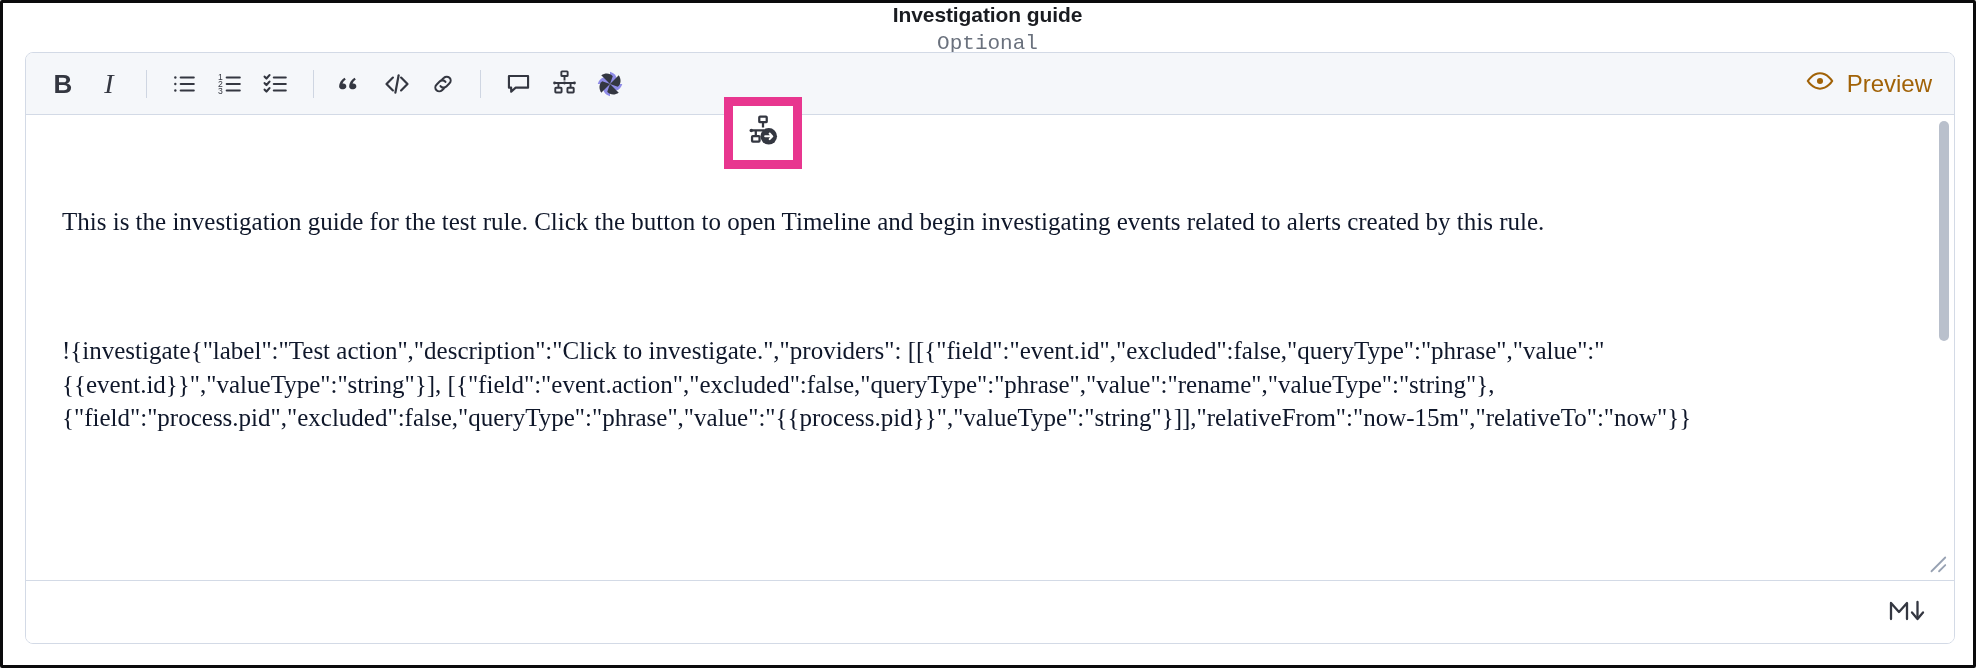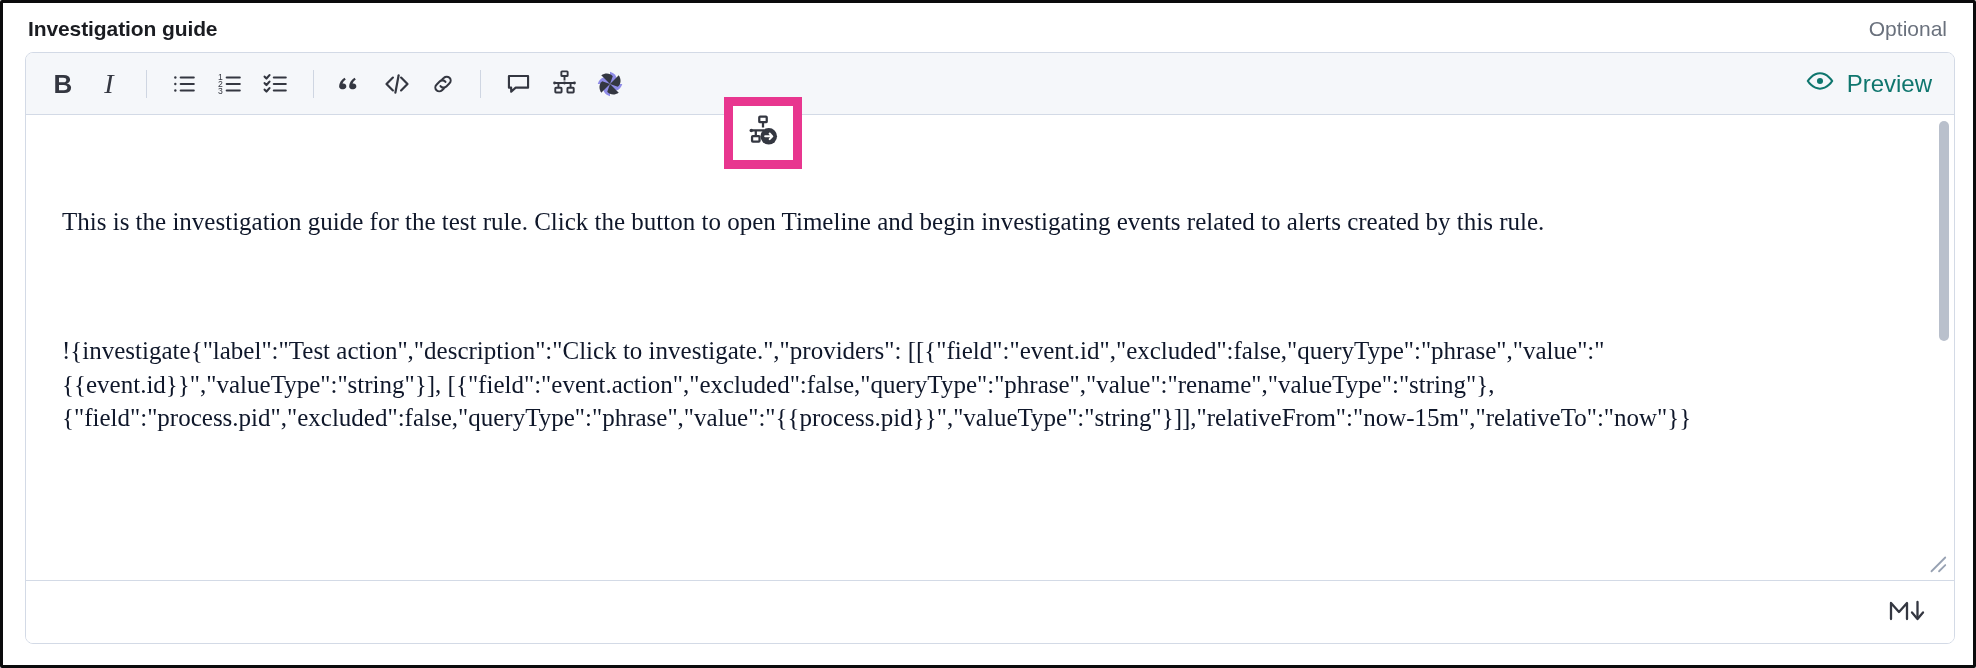--- a/index.html
+++ b/index.html
@@ -32,31 +32,33 @@
   .field-header {
     position: absolute;
     left: 0; top: 0;
     width: 100%;
     height: 52px;
     box-sizing: border-box;
     padding: 0 26px 0 25px;
     display: flex;
     align-items: center;
     justify-content: space-between;
+    flex-direction: column;
   }
   .field-label {
     font-size: 21px;
     font-weight: bold;
     color: #1a1c21;
     letter-spacing: -0.1px;
   }
   .field-optional {
     font-size: 21px;
     font-weight: 400;
     color: #6a717d;
+    font-family: Liberation Mono, monospace;
   }
 
   
   .editor-box {
     position: absolute;
     left: 22px;
     top: 49px;
     width: 1930px;
     height: 592px;
     box-sizing: border-box;
@@ -132,21 +134,21 @@
 
   
   .preview-btn {
     display: flex;
     align-items: center;
     gap: 13px;
     background: transparent;
     border: none;
     cursor: pointer;
     padding: 4px 10px;
-    color: #0f766e;
+    color: #a16207;
     font-family: "Liberation Sans", sans-serif;
     font-size: 24px;
     font-weight: 500;
   }
 
   
   .editor-body {
     position: relative;
     flex: 1 1 auto;
     background: #ffffff;

